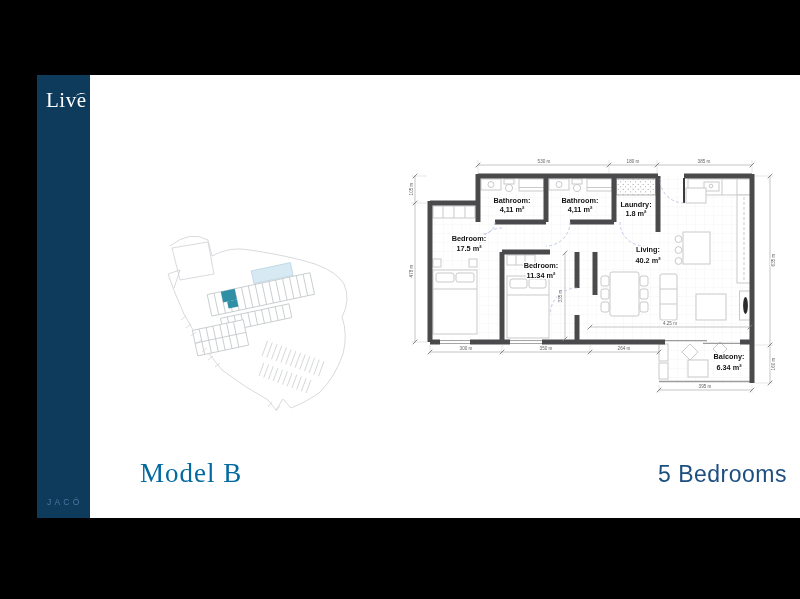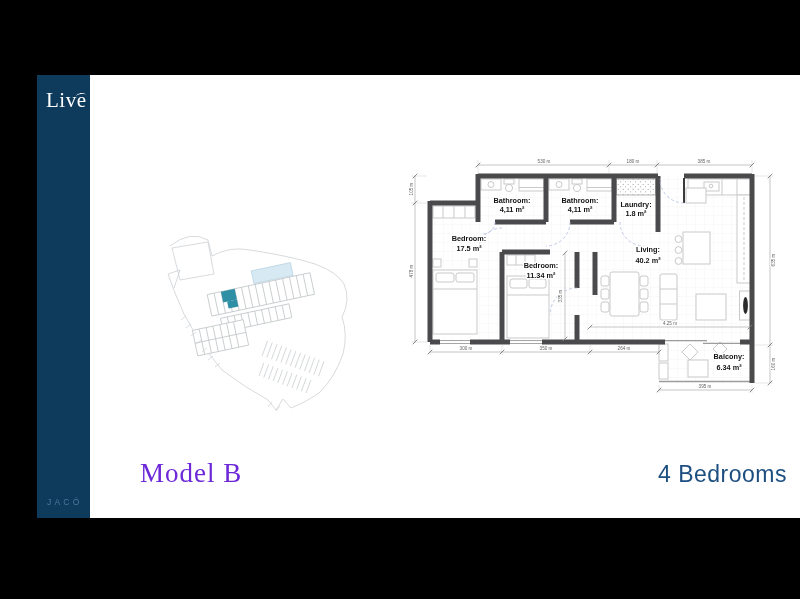--- a/index.html
+++ b/index.html
@@ -11,21 +11,21 @@
   .stage{position:absolute;left:0;top:75px;width:800px;height:448px;background:#ffffff;}
   .sidebar{position:absolute;left:0;top:0;width:53px;height:448px;background:#0e3a5b;}
   .logo{position:absolute;left:9px;top:13px;color:#ffffff;font-family:"Liberation Serif",serif;
         font-size:21px;letter-spacing:0.5px;}
   .logo::after{content:'';position:absolute;right:0px;top:5px;width:10px;height:5px;
         border-top:1.3px solid #fff;border-radius:100% 100% 0 0;transform:rotate(-10deg);}
   .brand-footer{position:absolute;left:10px;bottom:16px;color:#477ba2;font-size:8.5px;
         letter-spacing:3.2px;font-weight:normal;}
   .site-plan{position:absolute;left:123px;top:147px;width:200px;height:200px;}
   .floor-plan{position:absolute;left:370px;top:68px;width:400px;height:262px;}
-  .model-title{position:absolute;left:103px;top:383px;color:#6d28d9;
+  .model-title{position:absolute;left:103px;top:383px;color:#0369a1;
         font-family:"Liberation Serif",serif;font-size:27px;font-weight:500;letter-spacing:1px;}
   .unit-type{position:absolute;right:50px;top:386px;color:#1d4e80;font-size:23px;
         font-weight:500;letter-spacing:0.5px;}
   svg text{font-family:"Liberation Sans",sans-serif;}
   .room-name,.room-area{font-size:7.3px;font-weight:bold;fill:#141414;text-anchor:middle;
         paint-order:stroke;stroke:#ffffff;stroke-width:2.6px;stroke-linejoin:round;}
   .dim{font-size:4.6px;fill:#5f5f5f;text-anchor:middle;paint-order:stroke;stroke:#ffffff;
         stroke-width:1.6px;stroke-linejoin:round;}
 </style>
 </head>
@@ -256,15 +256,15 @@
         <text class="room-name" x="134" y="125">Bedroom:</text>
         <text class="room-area" x="134" y="135">11.34 m²</text>
         <text class="room-name" x="241" y="109">Living:</text>
         <text class="room-area" x="241" y="119.5">40.2 m²</text>
         <text class="room-name" x="322" y="216">Balcony:</text>
         <text class="room-area" x="322" y="227">6.34 m²</text>
       </g>
     </svg>
 
     <div class="model-title">Model B</div>
-    <div class="unit-type">4 Bedrooms</div>
+    <div class="unit-type">5 Bedrooms</div>
   </div>
 </div>
 
 </body></html>

